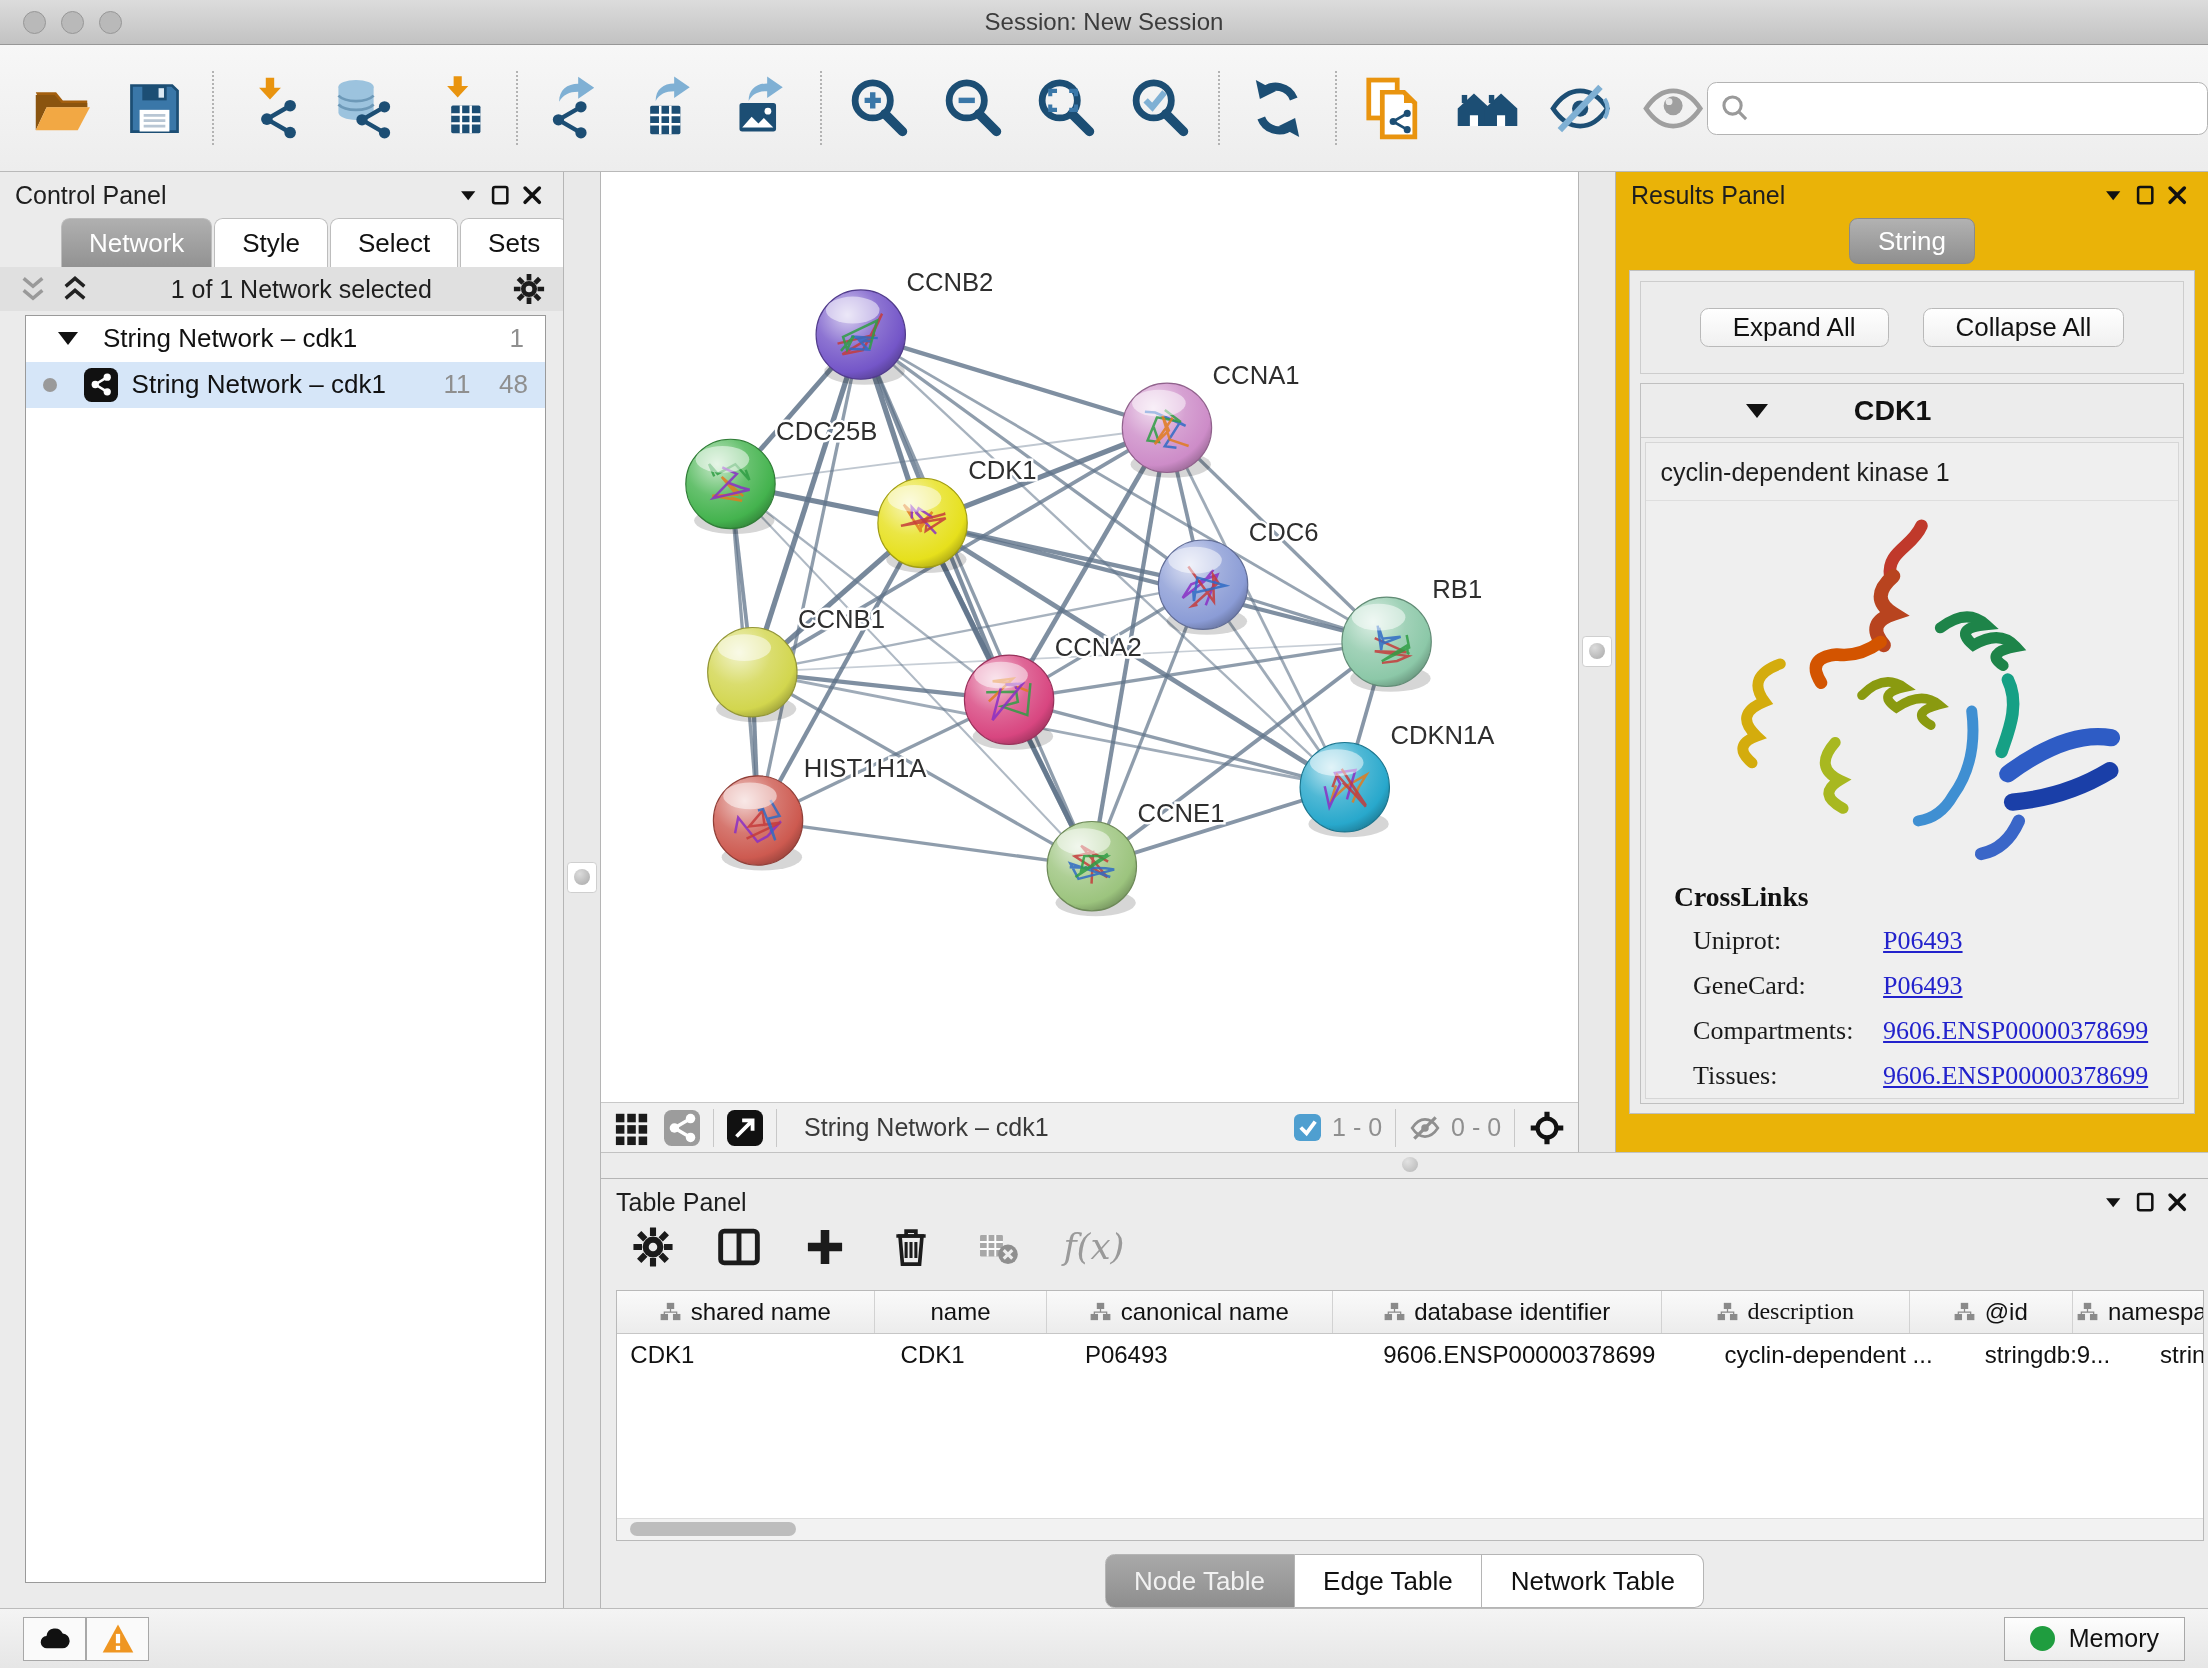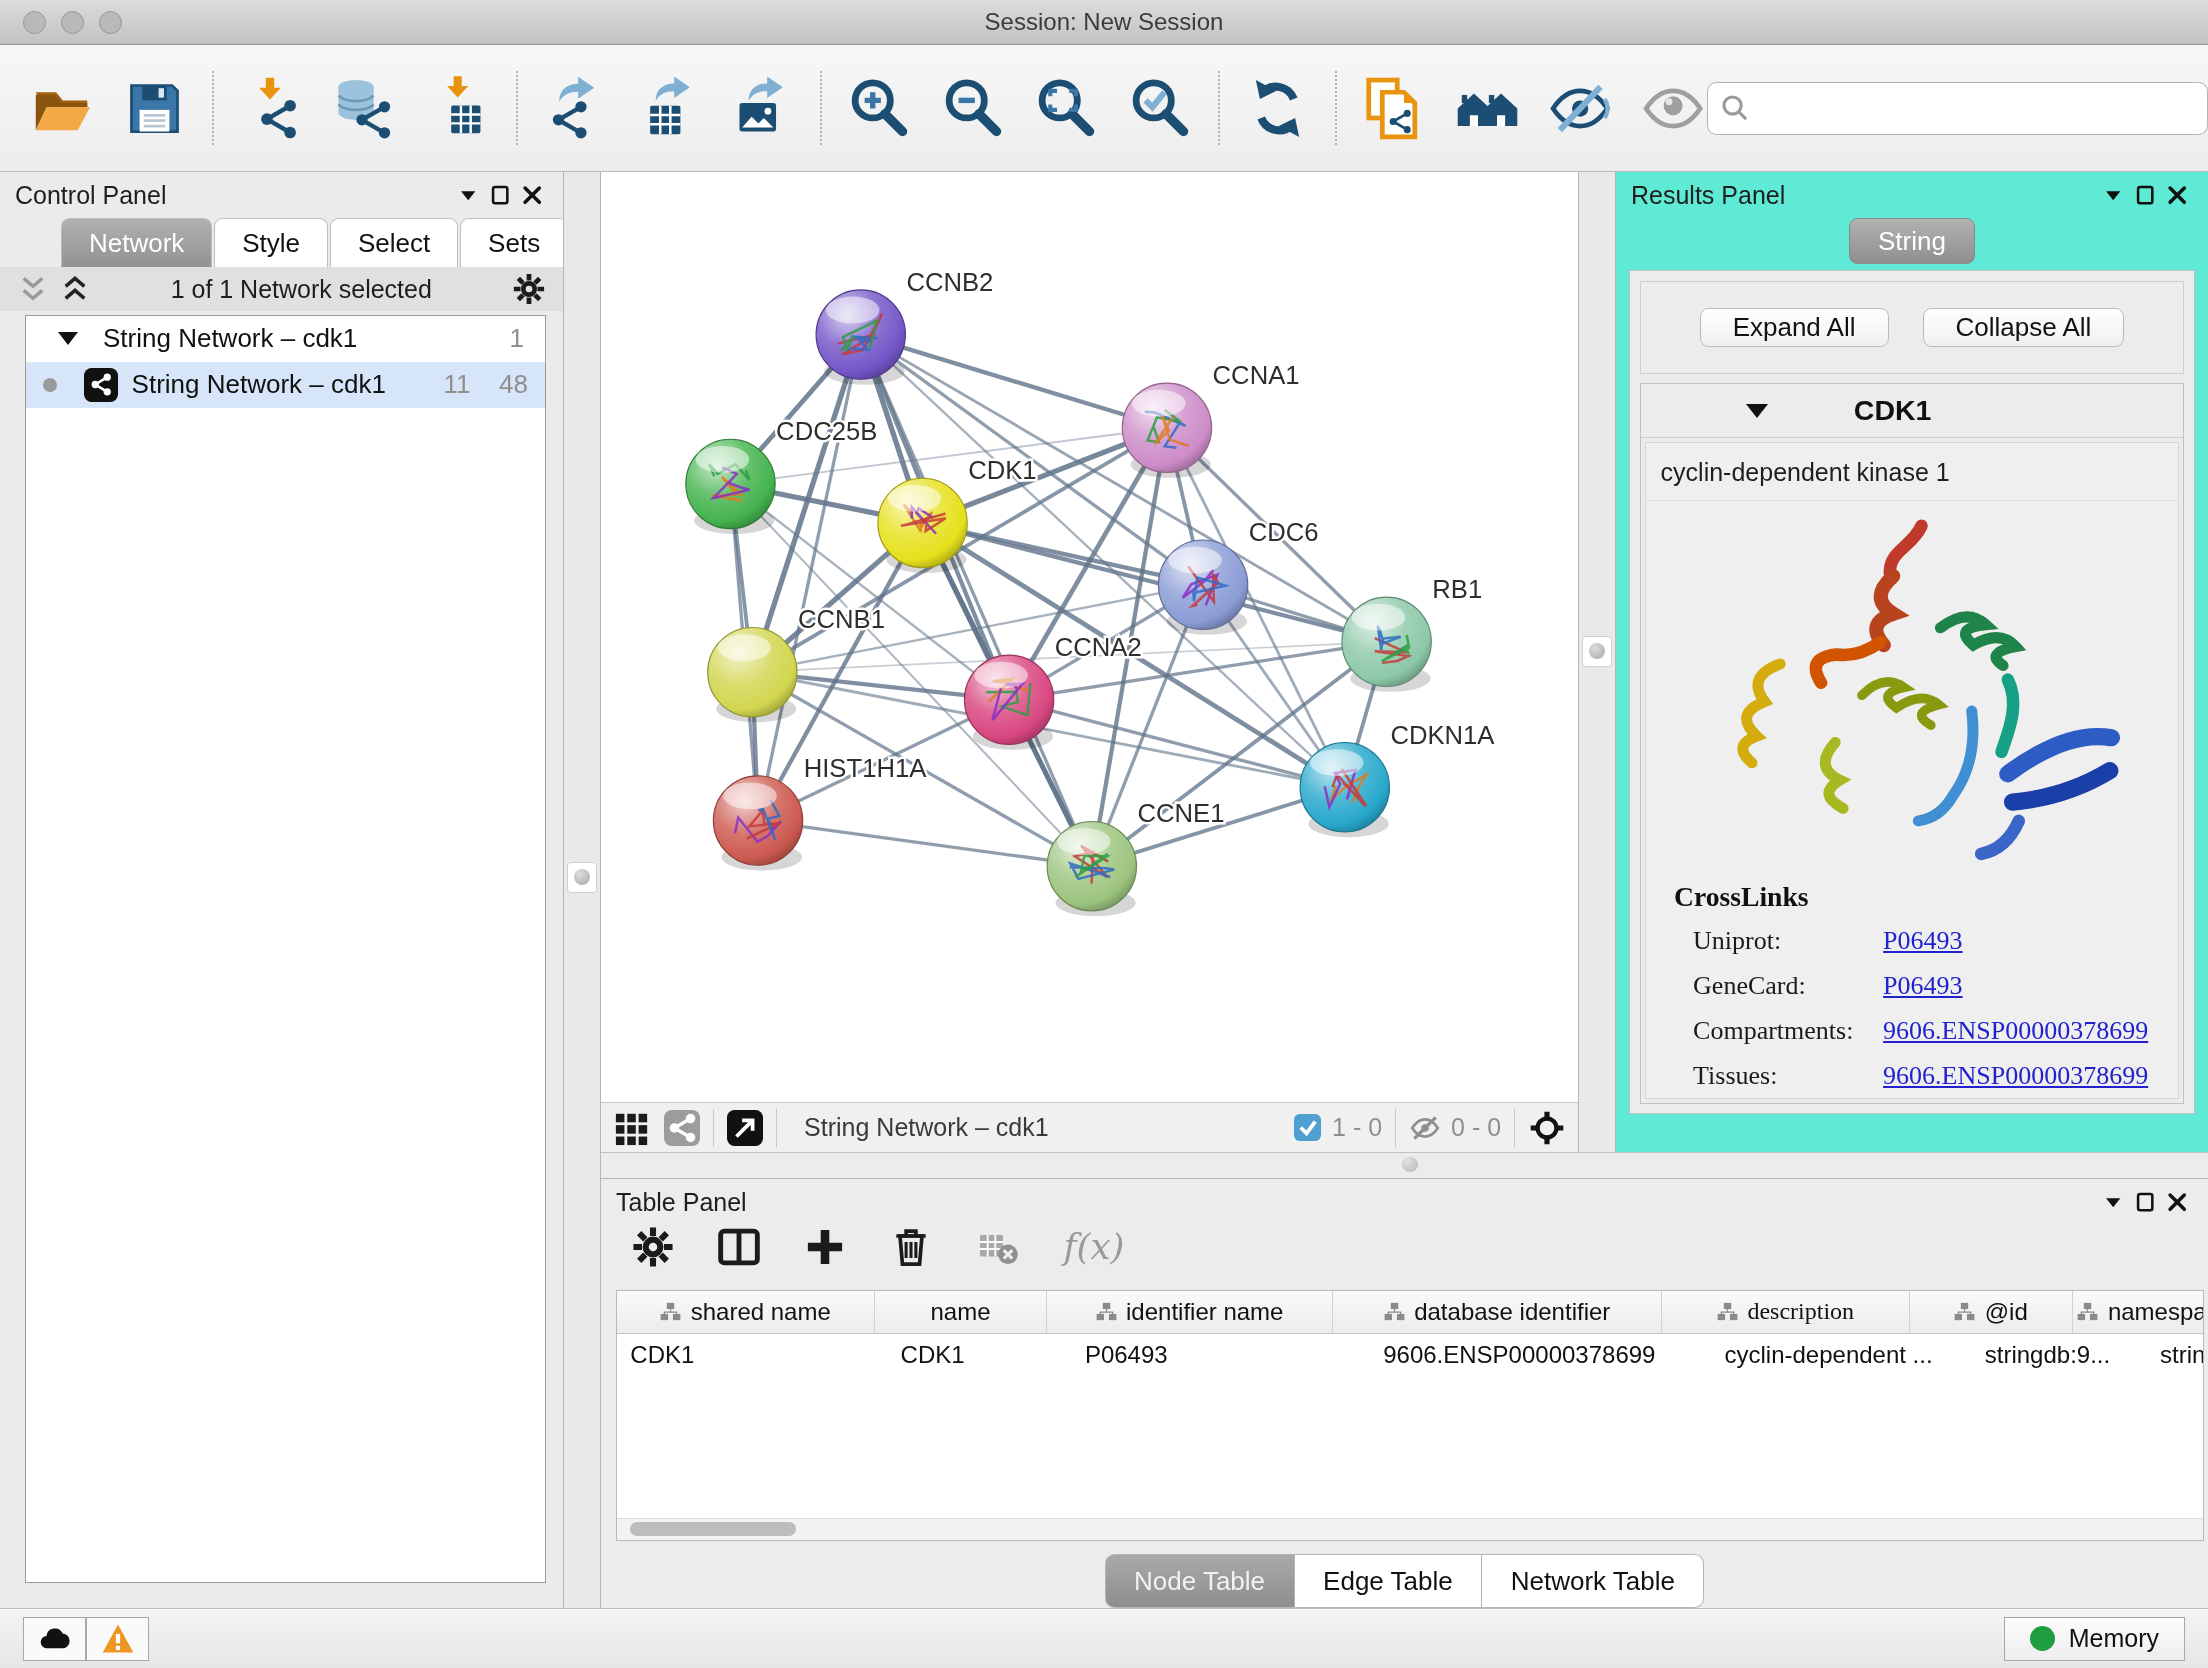--- a/index.html
+++ b/index.html
@@ -79,21 +79,21 @@
   .net-toolbar{height:49px;background:#f0f0f0;border-top:1px solid #c8c8c8;display:flex;align-items:center;
     padding:0 13.3px;gap:13.3px;flex:0 0 auto;}
   .nt-ico{height:36px;border:none;background:transparent;padding:0;cursor:pointer;display:flex;align-items:center;}
   .nt-ico svg{height:36px;width:auto;display:block;}
   .nt-sep{width:1px;height:38px;background:#c8c8c8;}
   .nt-title{font-size:25px;color:#3a3a3a;margin-left:13.3px;flex:1;}
   .nt-counts{display:flex;align-items:center;gap:11.4px;color:#8f8f8f;font-size:25px;}
   .nt-counts svg{display:block;}
 
   
-  .results-panel{width:592px;background:#5eead4;display:flex;flex-direction:column;flex:0 0 auto;}
+  .results-panel{width:592px;background:#eab308;display:flex;flex-direction:column;flex:0 0 auto;}
   .string-tab{align-self:center;background:linear-gradient(#b2b2b2,#8f8f8f);color:#fff;font-size:26px;
     padding:6.7px 28.5px;border-radius:8.6px;border:1px solid #8a8a8a;margin-bottom:5.7px;cursor:pointer;}
   .rp-box{flex:1;margin:0 13.3px 38px 13.3px;border:1.9px solid #c0c0c0;background:#ececec;display:flex;
     flex-direction:column;min-height:0;}
   .rp-actions{margin:9.5px;border:1px solid #cdcdcd;background:#ececec;height:91px;display:flex;
     align-items:center;justify-content:center;gap:34px;flex:0 0 auto;}
   .rp-btn{background:linear-gradient(#ffffff,#f0f0f0);border:1px solid #b9b9b9;border-radius:8.6px;
     font-size:26px;padding:3px 32px;cursor:pointer;color:#111;}
   .gene-box{margin:0 9.5px 9.5px 9.5px;border:1px solid #c0c0c0;flex:1;display:flex;flex-direction:column;min-height:0;}
   .gene-head{height:53px;background:#ececec;border-bottom:1px solid #cdcdcd;display:flex;align-items:center;flex:0 0 auto;}
@@ -870,21 +870,21 @@
               </div>
               <div class="th" style="width: 285px;">
                 <svg viewBox="0 0 17 15">
                   <g fill="#8a8a8a" stroke="#8a8a8a">
                     <rect x="6" y="1" width="5" height="4"></rect>
                     <rect x="1" y="10" width="5" height="4"></rect>
                     <rect x="11" y="10" width="5" height="4"></rect>
                     <path d="M8.5 5v3M3.5 10V8h10v2" fill="none"></path>
                   </g>
                 </svg>
-                <span>identifier name</span>
+                <span>canonical name</span>
               </div>
               <div class="th" style="width: 328px;">
                 <svg viewBox="0 0 17 15">
                   <g fill="#8a8a8a" stroke="#8a8a8a">
                     <rect x="6" y="1" width="5" height="4"></rect>
                     <rect x="1" y="10" width="5" height="4"></rect>
                     <rect x="11" y="10" width="5" height="4"></rect>
                     <path d="M8.5 5v3M3.5 10V8h10v2" fill="none"></path>
                   </g>
                 </svg>

